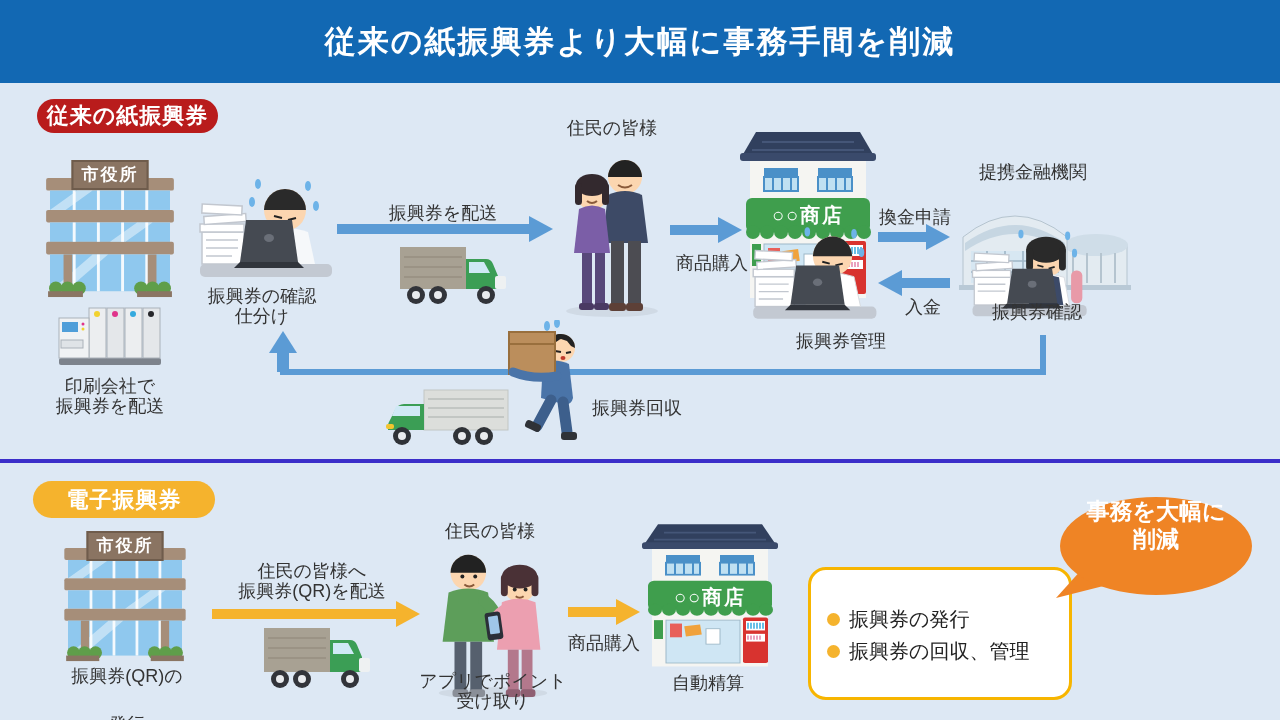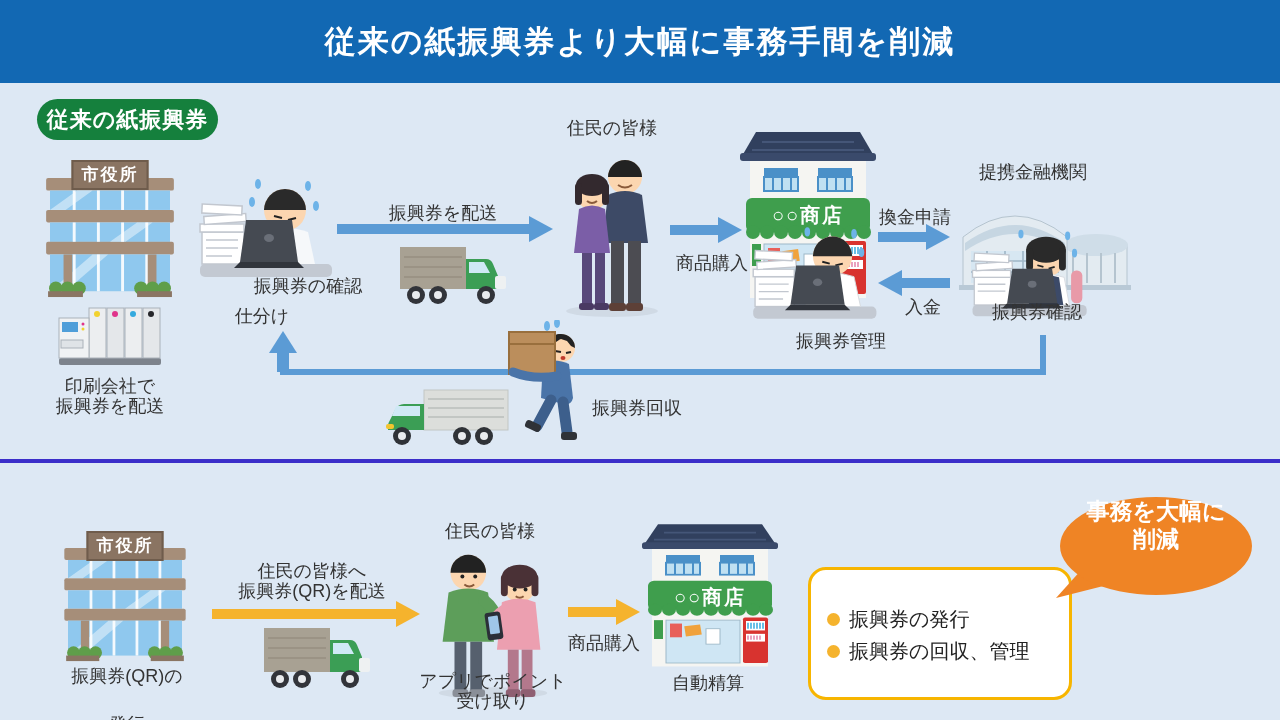--- a/index.html
+++ b/index.html
@@ -7,21 +7,21 @@
   .canvas { position:relative; width:1280px; height:720px; background:#dde8f4; overflow:hidden; }
 
   
   .header { position:absolute; left:0; top:0; width:1280px; height:83px; background:#1268b3;
             display:flex; align-items:center; justify-content:center; }
   .header h1 { color:#ffffff; font-size:31px; font-weight:bold; letter-spacing:2px; }
 
   
   .badge { position:absolute; display:flex; align-items:center; justify-content:center;
            color:#fff; font-weight:bold; font-size:22px; letter-spacing:1px; }
-  .badge-blue { left:37px; top:99px; width:181px; height:41px; border-radius:23px; background:#15803d; }
+  .badge-blue { left:37px; top:99px; width:181px; height:34px; border-radius:23px; background:#b91c1c; }
   .badge-orange { left:33px; top:481px; width:182px; height:37px; border-radius:19px; background:#f5b32d; }
 
   
   .lbl { position:absolute; transform:translateX(-50%); white-space:nowrap;
          color:#333; font-size:18px; line-height:20px; text-align:center; }
 
   
   .arrow { position:absolute; }
   .arrow .bar { position:absolute; top:50%; margin-top:-5px; height:10px; }
   .arrow .head { position:absolute; top:50%; width:0; height:0; }
@@ -163,21 +163,21 @@
       <path d="M76 42 a21 21 0 0 1 42 0 z" fill="#2a2a2a"></path>
       <path d="M86 48 l8 2 M108 50 l-8 2" stroke="#222" stroke-width="2" fill="none"></path>
       <ellipse cx="99" cy="58" rx="3.5" ry="2.5" fill="#c0392b"></ellipse>
       <path d="M74 64 q23 -8 46 0 l7 32 h-60 z" fill="#f6f8fa"></path>
       <rect x="94" y="66" width="6" height="16" fill="#3f6fb5"></rect>
       <polygon points="58,52 104,52 110,94 52,94" fill="#454a52"></polygon>
       <ellipse cx="81" cy="70" rx="5" ry="4" fill="#6a6f78"></ellipse>
       <polygon points="52,94 110,94 116,100 46,100" fill="#31353c"></polygon>
     </svg>
   </div>
-  <div class="lbl" style="left:262px; top:276px;margin-left:46px;">振興券の確認</div>
+  <div class="lbl" style="left:262px; top:286px;">振興券の確認</div>
   <div class="lbl" style="left:262px; top:306px;">仕分け</div>
 
   <div class="arrow arrow-right blue" style="left:337px; top:216px; width:216px; height:26px;">
     <div class="bar"></div>
       <div class="head"></div>
   </div>
   <div class="lbl" style="left:443px; top:203px;">振興券を配送</div>
 
   <div class="illus" style="left:398px; top:243px; width:112px; height:64px;">
     <svg width="112" height="64" viewBox="0 0 112 64">
@@ -384,20 +384,23 @@
       <rect x="6" y="12" width="46" height="42" fill="#bb8e5c" stroke="#996f3d" stroke-width="2"></rect>
       <path d="M6 24 h46" stroke="#996f3d" stroke-width="2"></path>
       <path d="M10 52 q20 8 44 4" stroke="#4a74a8" stroke-width="9" fill="none" stroke-linecap="round"></path>
       <path d="M48 80 l-14 26 M60 82 l4 30" stroke="#3d5f8c" stroke-width="11" stroke-linecap="round" fill="none"></path>
       <rect x="22" y="102" width="16" height="8" rx="3" fill="#2f3237" transform="rotate(24 30 106)"></rect>
       <rect x="58" y="112" width="16" height="8" rx="3" fill="#2f3237"></rect>
     </svg>
   </div>
   <div class="lbl" style="left:637px; top:398px;">振興券回収</div>
 
+  <div class="badge badge-orange">
+    <span>電子振興券</span>
+  </div>
 
   <div class="illus" style="left:57px; top:548px; width:136px; height:114px;">
     <svg width="136" height="114" viewBox="0 0 140 124">
       <rect x="4" y="0" width="132" height="13" rx="2" fill="#a68e79"></rect>
       <rect x="8" y="13" width="124" height="20" fill="#8fc8ee"></rect>
       <rect x="4" y="33" width="132" height="13" rx="2" fill="#a68e79"></rect>
       <rect x="8" y="46" width="124" height="20" fill="#8fc8ee"></rect>
       <rect x="4" y="66" width="132" height="13" rx="2" fill="#a68e79"></rect>
       <rect x="8" y="79" width="124" height="38" fill="#8fc8ee"></rect>
       <g stroke="#ffffff" stroke-width="3" opacity="0.9">

